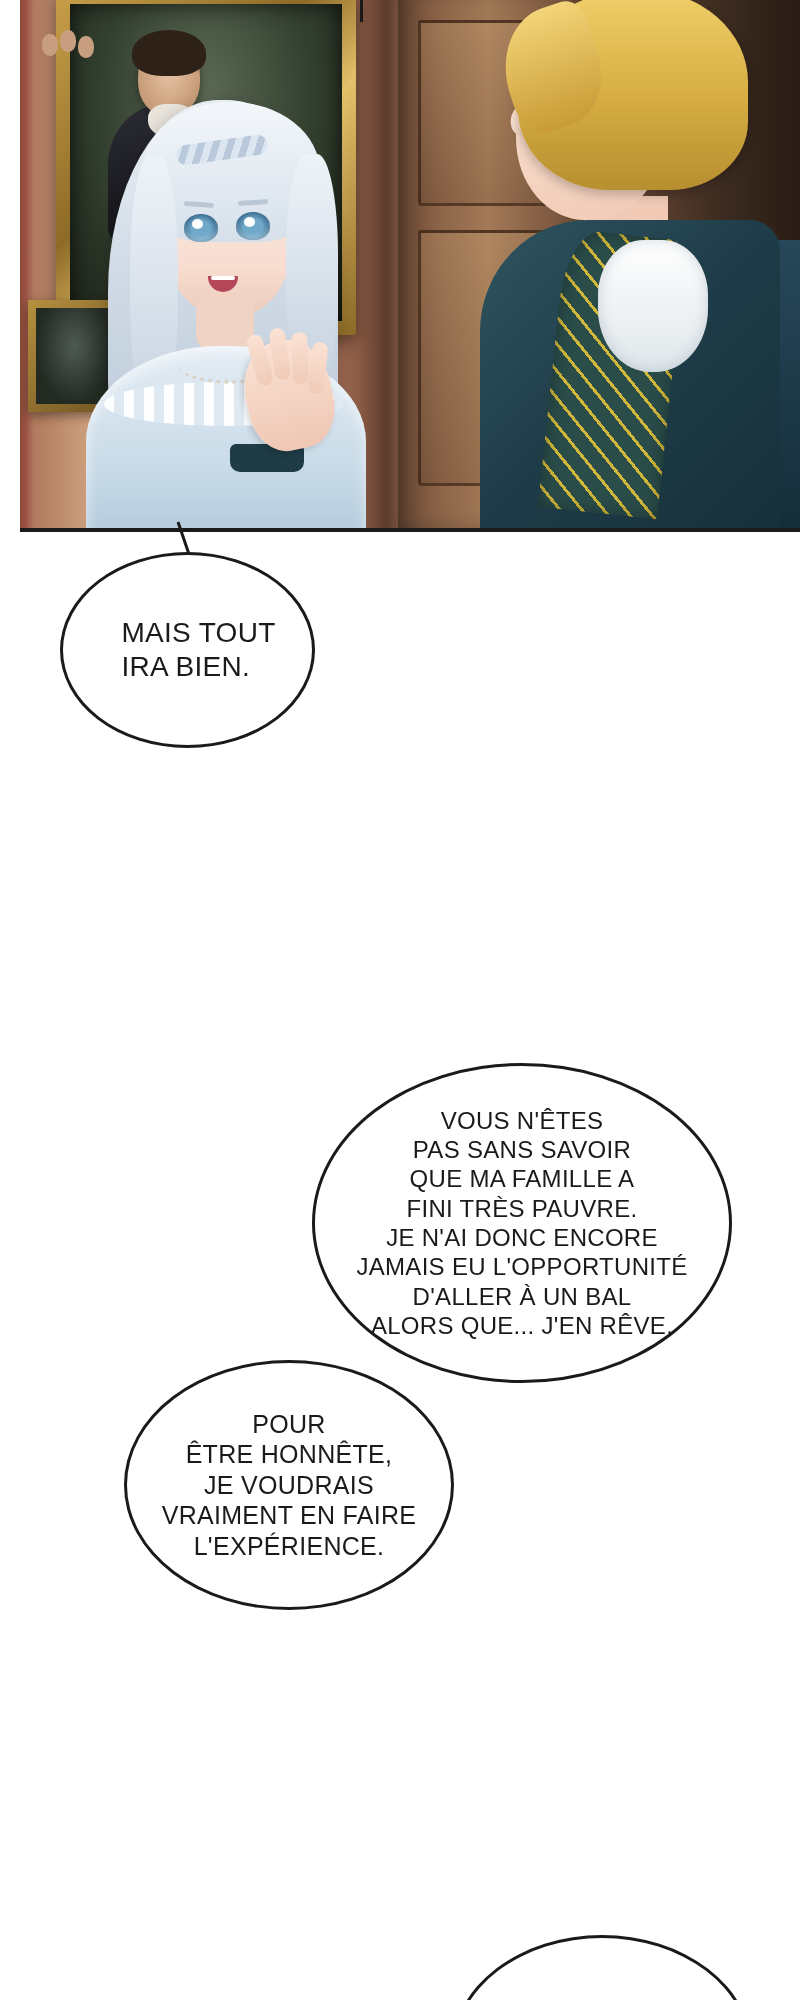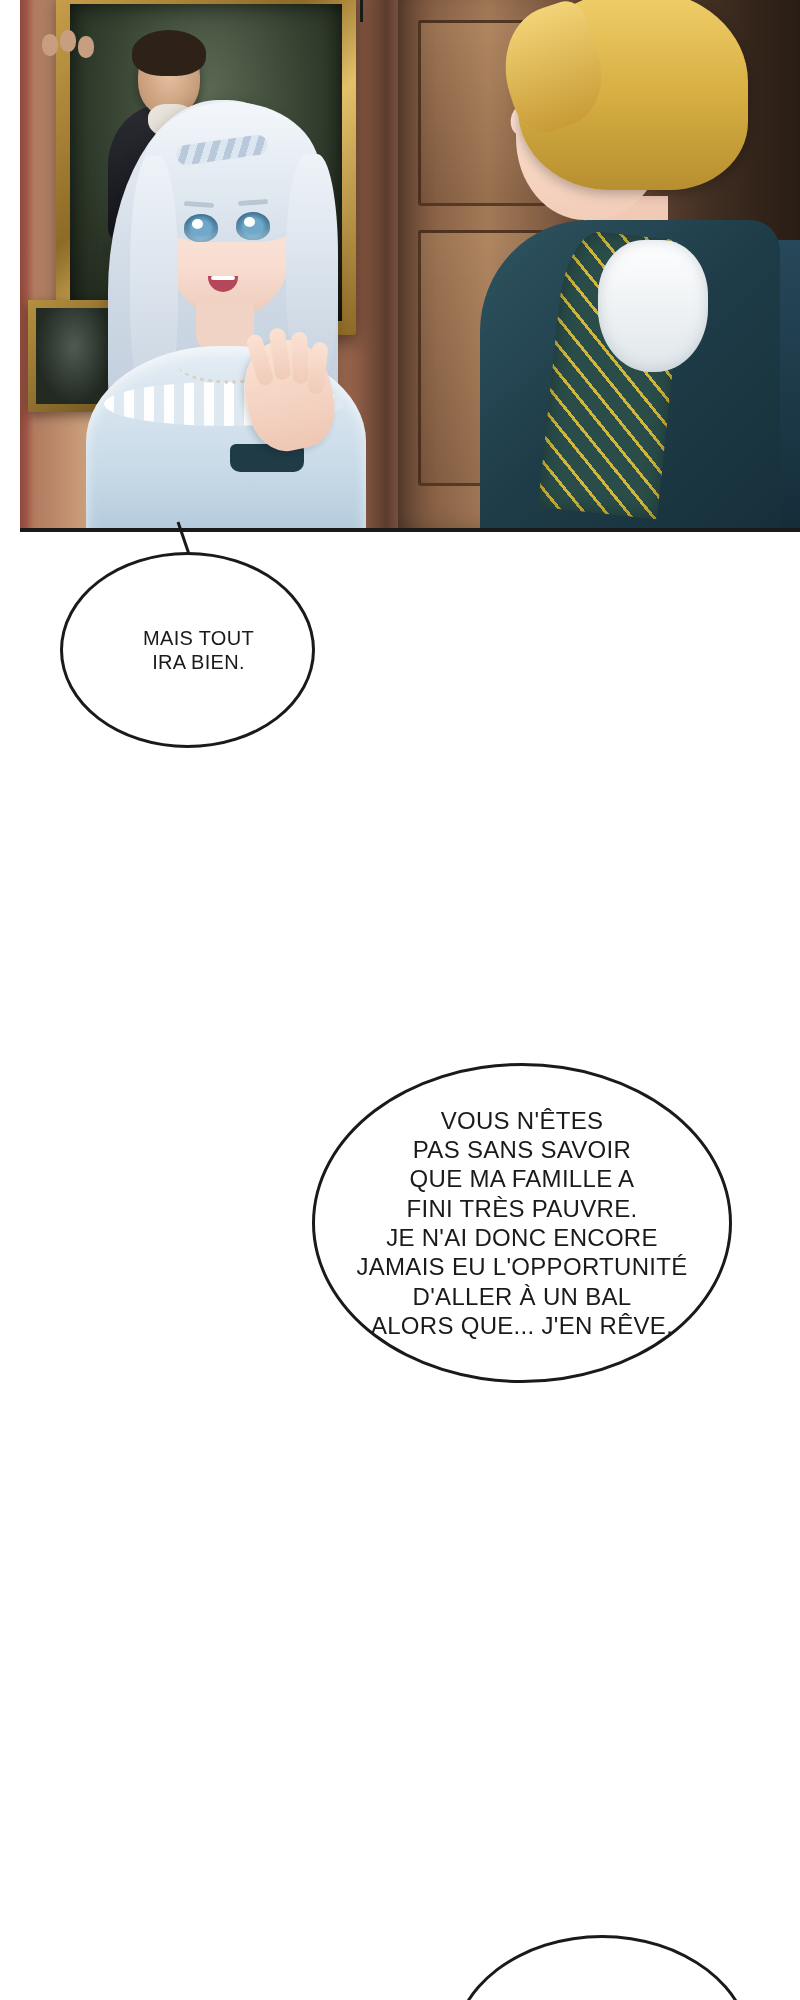--- a/index.html
+++ b/index.html
@@ -439,21 +439,21 @@
     line-height: 1.22;
     letter-spacing: 0.3px;
     white-space: pre-line;
     padding: 0 14px;
   }
 
   .bubble-1 {
     left: 60px; top: 552px;
     width: 255px; height: 196px;
   }
-  .bubble-1 .bubble-text { font-size: 20px; text-align: center; padding-left: 36px; }
+  .bubble-1 .bubble-text { font-size: 28px; text-align: left; padding-left: 36px; }
 
   .bubble-2 {
     left: 312px; top: 1063px;
     width: 420px; height: 320px;
   }
   .bubble-2 .bubble-text { font-size: 24px; }
 
   .bubble-3 {
     left: 124px; top: 1360px;
     width: 330px; height: 250px;
@@ -568,18 +568,25 @@
     <div class="bubble-text">VOUS N'ÊTES
 PAS SANS SAVOIR
 QUE MA FAMILLE A
 FINI TRÈS PAUVRE.
 JE N'AI DONC ENCORE
 JAMAIS EU L'OPPORTUNITÉ
 D'ALLER À UN BAL
 ALORS QUE... J'EN RÊVE.</div>
   </div>
 
+  <div class="bubble bubble-3">
+    <div class="bubble-text">POUR
+ÊTRE HONNÊTE,
+JE VOUDRAIS
+VRAIMENT EN FAIRE
+L'EXPÉRIENCE.</div>
+  </div>
 
   <div class="bubble bubble-4">
     <div class="bubble-text"></div>
   </div>
 
 </div>
 
 </body></html>

